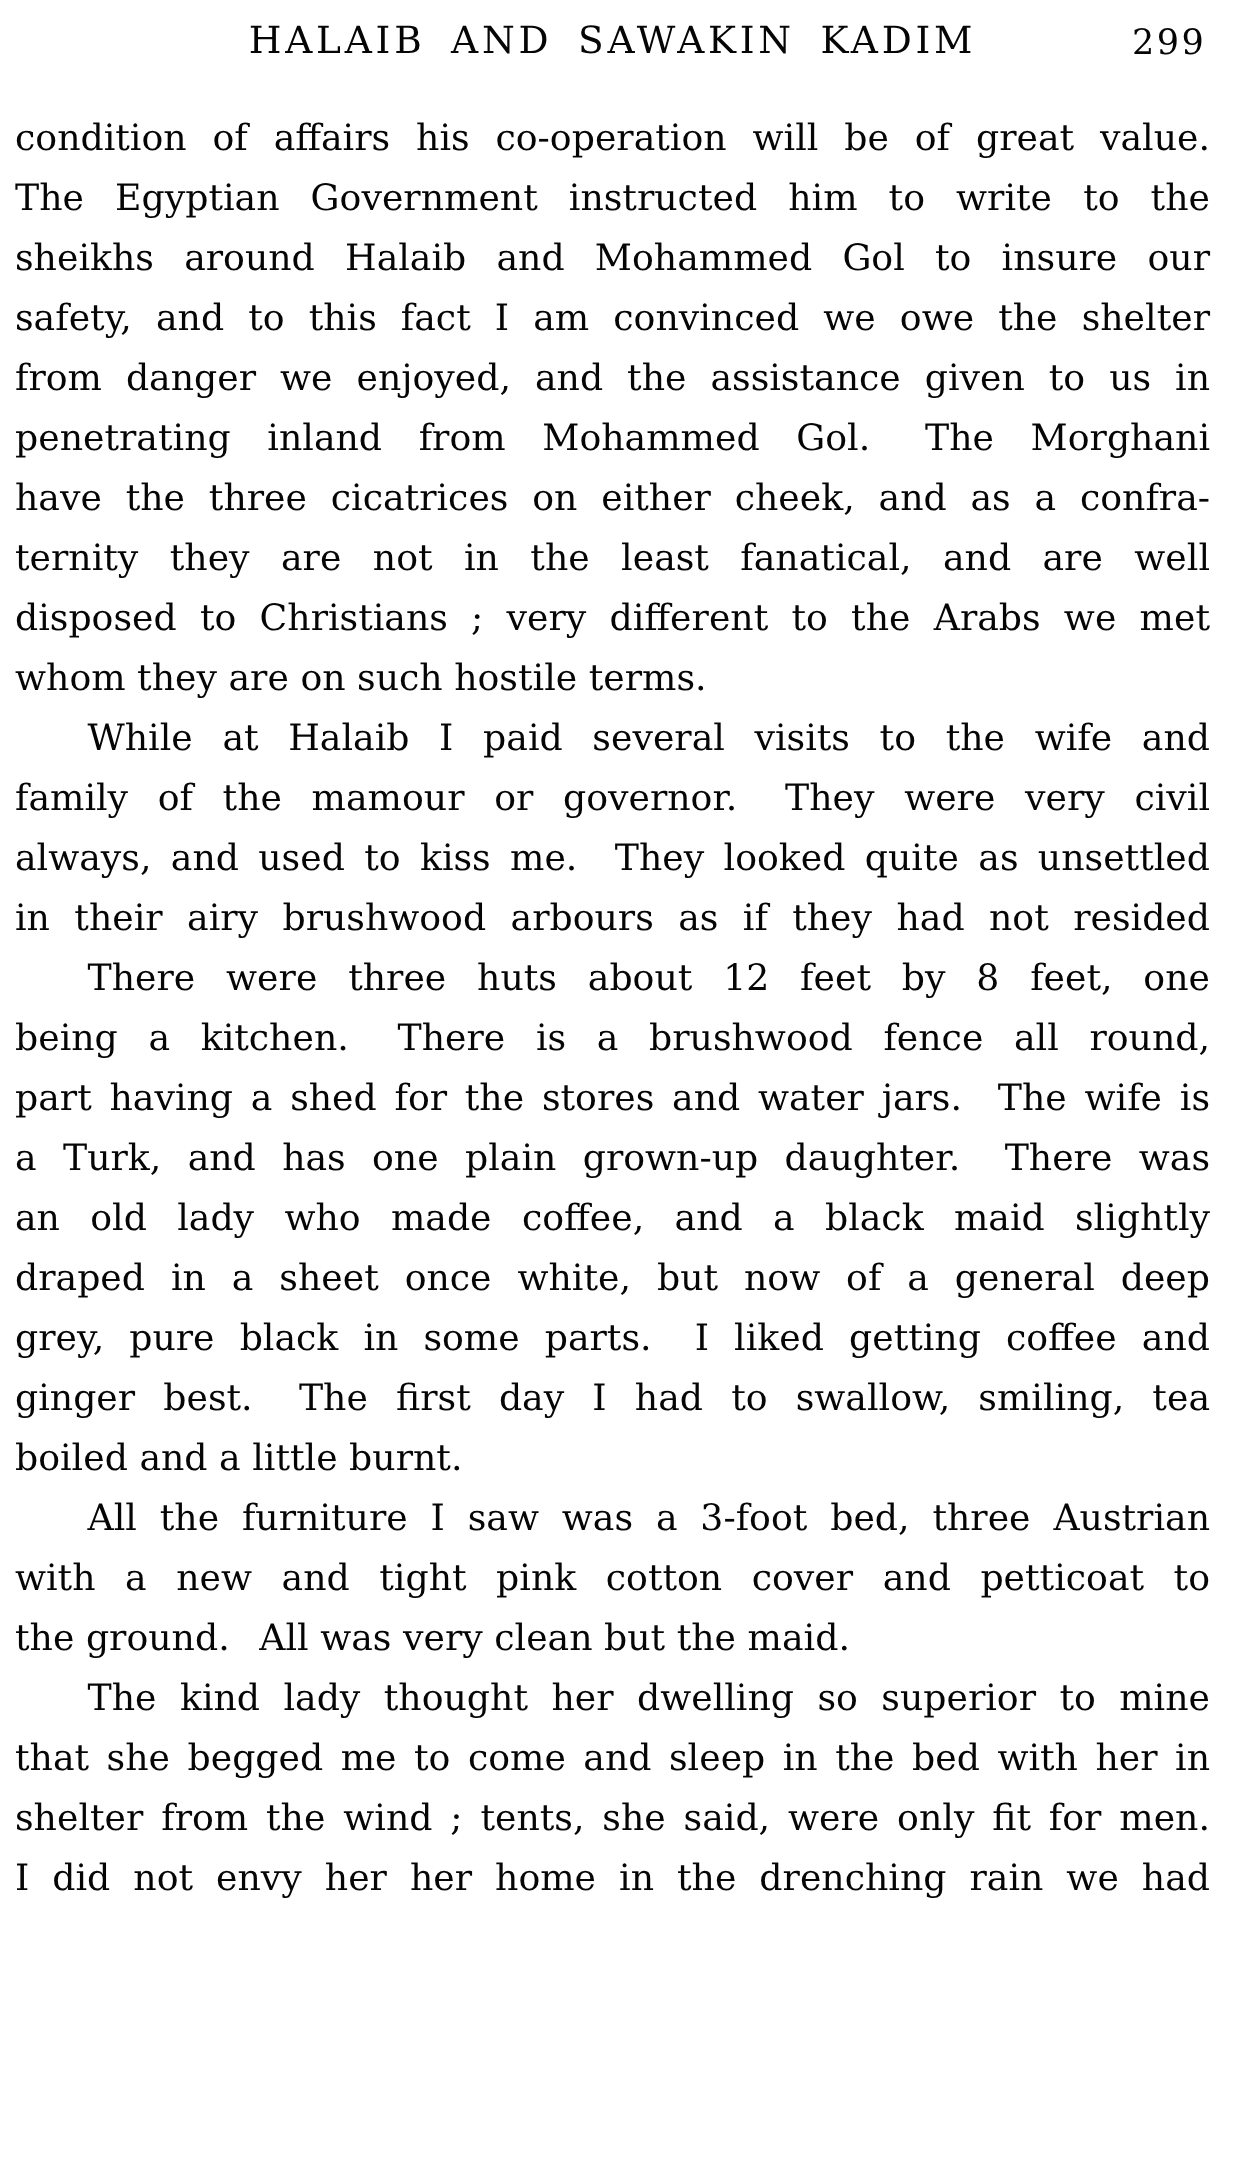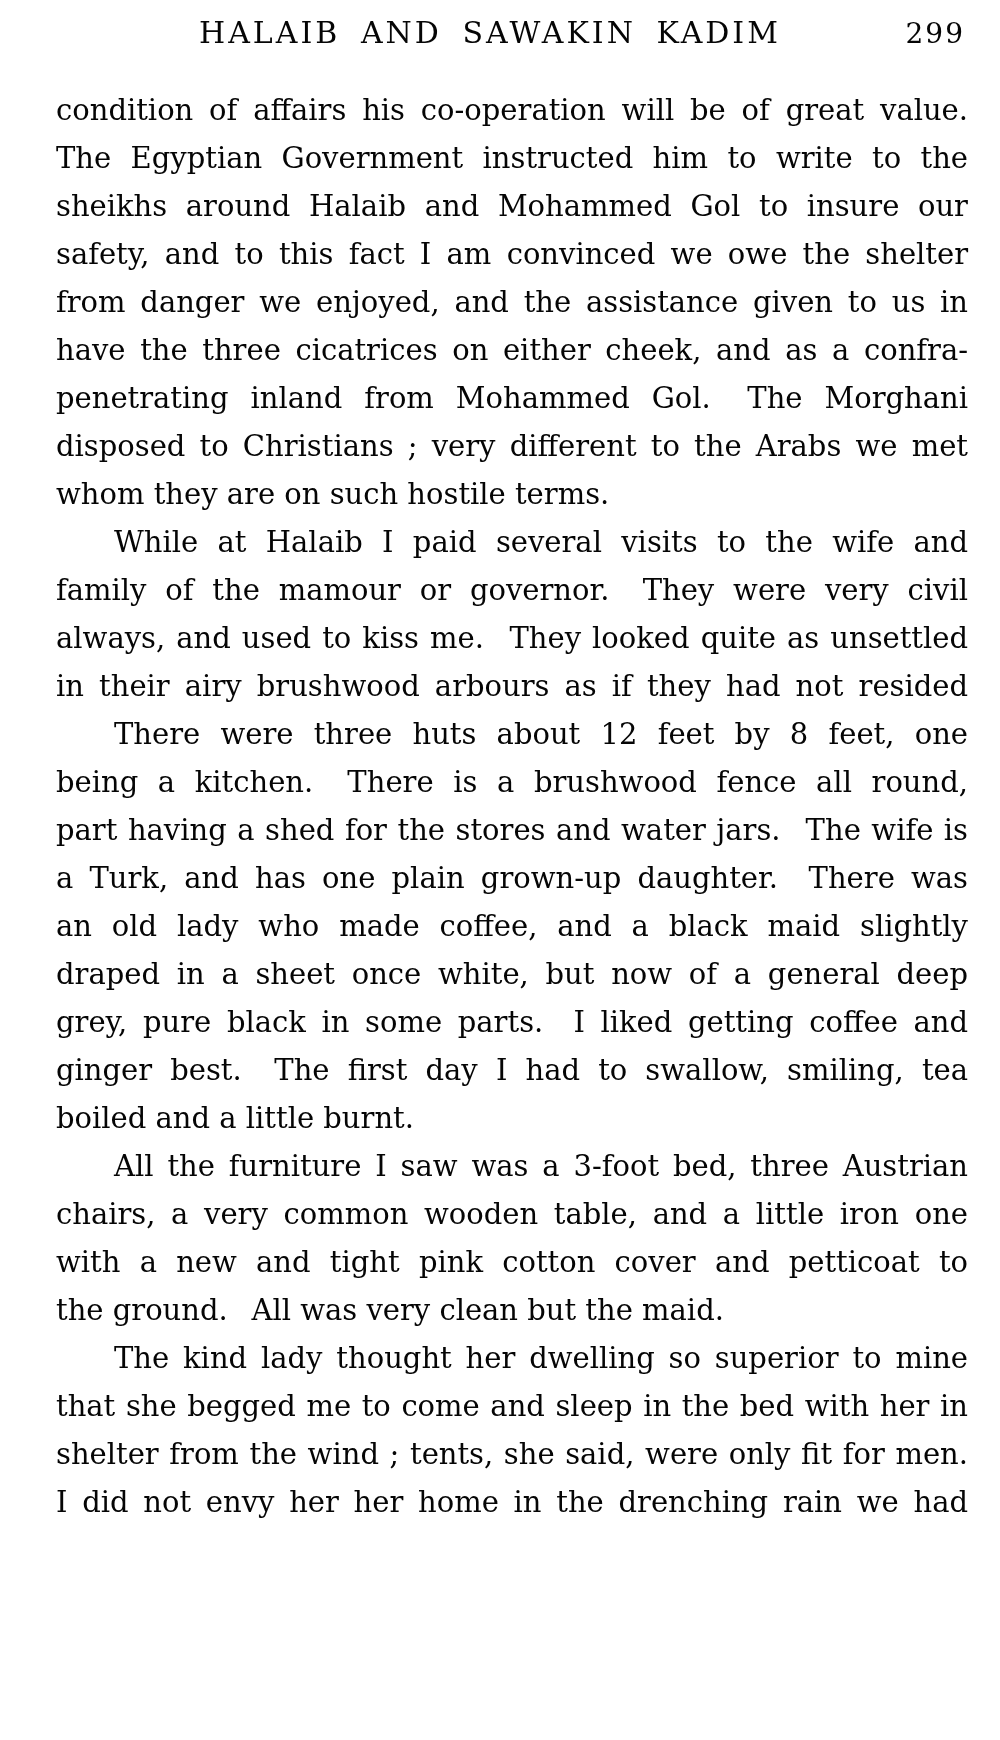--- a/index.html
+++ b/index.html
@@ -44,21 +44,20 @@
   .paragraph { margin: 0; }
   .line {
     font-size: 29px;
     line-height: 48px;
     height: 48px;
     text-align: justify;
     text-align-last: justify;
     -moz-text-align-last: justify;
     white-space: normal;
     overflow: visible;
-    margin-left: 44px;
   }
   .line.last {
     text-align-last: left;
     -moz-text-align-last: left;
   }
   .line.indent {
     text-indent: 58px;
   }
 </style>
 </head>
@@ -69,22 +68,23 @@
     <div class="running-title">HALAIB AND SAWAKIN KADIM</div>
     <div class="page-number">299</div>
   </div>
   <div class="text-body">
       <div class="paragraph">
         <div class="line">condition of affairs his co-operation will be of great value.</div>
         <div class="line">The Egyptian Government instructed him to write to the</div>
         <div class="line">sheikhs around Halaib and Mohammed Gol to insure our</div>
         <div class="line">safety, and to this fact I am convinced we owe the shelter</div>
         <div class="line">from danger we enjoyed, and the assistance given to us in</div>
+        <div class="line">penetrating inland from Mohammed Gol.  The Morghani</div>
         <div class="line">have the three cicatrices on either cheek, and as a confra-</div>
-        <div class="line">penetrating inland from Mohammed Gol.  The Morghani</div>
+        <div class="line">ternity they are not in the least fanatical, and are well</div>
         <div class="line">disposed to Christians ; very different to the Arabs we met</div>
         <div class="line last">whom they are on such hostile terms.</div>
       </div>
       <div class="paragraph">
         <div class="line indent">While at Halaib I paid several visits to the wife and</div>
         <div class="line">family of the mamour or governor.  They were very civil</div>
         <div class="line">always, and used to kiss me.  They looked quite as unsettled</div>
         <div class="line">in their airy brushwood arbours as if they had not resided</div>
       </div>
       <div class="paragraph">
@@ -93,21 +93,20 @@
         <div class="line">part having a shed for the stores and water jars.  The wife is</div>
         <div class="line">a Turk, and has one plain grown-up daughter.  There was</div>
         <div class="line">an old lady who made coffee, and a black maid slightly</div>
         <div class="line">draped in a sheet once white, but now of a general deep</div>
         <div class="line">grey, pure black in some parts.  I liked getting coffee and</div>
         <div class="line">ginger best.  The first day I had to swallow, smiling, tea</div>
         <div class="line last">boiled and a little burnt.</div>
       </div>
       <div class="paragraph">
         <div class="line indent">All the furniture I saw was a 3-foot bed, three Austrian</div>
-        <div class="line">chairs, a very common wooden table, and a little iron one</div>
         <div class="line">with a new and tight pink cotton cover and petticoat to</div>
         <div class="line last">the ground.  All was very clean but the maid.</div>
       </div>
       <div class="paragraph">
         <div class="line indent">The kind lady thought her dwelling so superior to mine</div>
         <div class="line">that she begged me to come and sleep in the bed with her in</div>
         <div class="line">shelter from the wind ; tents, she said, were only fit for men.</div>
         <div class="line">I did not envy her her home in the drenching rain we had</div>
       </div>
     </div>

